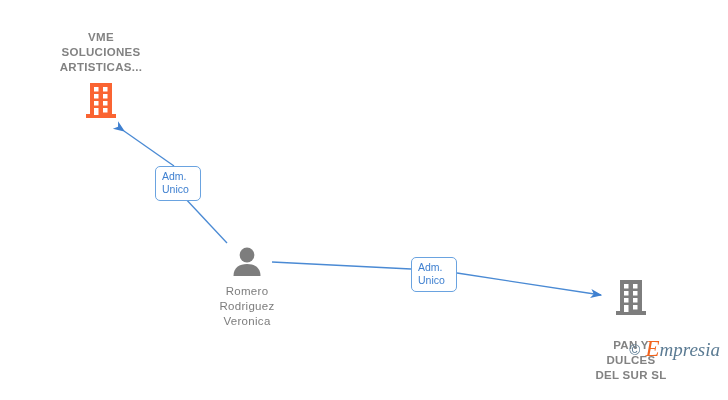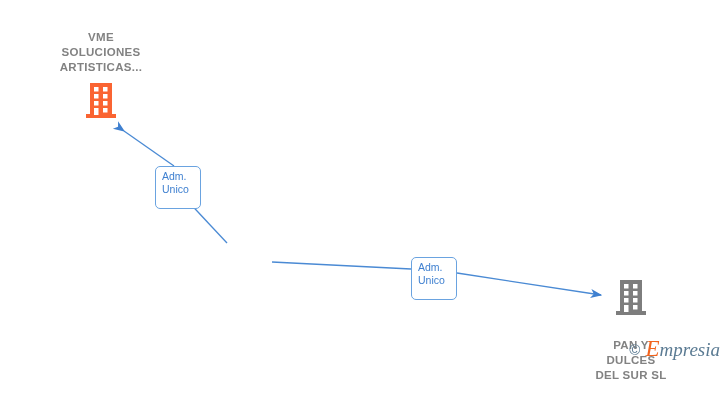--- a/index.html
+++ b/index.html
@@ -84,21 +84,21 @@
 
   
   .edge-label {
     position: absolute;
     border: 1px solid #6aa3e0;
     border-radius: 5px;
     background: #ffffff;
     color: #3f80d0;
     font-size: 10.5px;
     line-height: 13px;
-    padding: 3px 6px 12px 6px;
+    padding: 3px 6px 4px 6px;
     text-align: left;
     white-space: pre-line;
     cursor: pointer;
     box-sizing: border-box;
   }
   #edge-label-1 {
     left: 155px;
     top: 166px;
     width: 46px;
   }
@@ -171,20 +171,29 @@
       <rect x="18" y="6" width="4.5" height="4.5" fill="#ffffff"></rect>
       <rect x="9" y="13" width="4.5" height="4.5" fill="#ffffff"></rect>
       <rect x="18" y="13" width="4.5" height="4.5" fill="#ffffff"></rect>
       <rect x="9" y="20" width="4.5" height="4.5" fill="#ffffff"></rect>
       <rect x="18" y="20" width="4.5" height="4.5" fill="#ffffff"></rect>
       <rect x="9" y="27" width="4.5" height="7" fill="#ffffff"></rect>
       <rect x="18" y="27" width="4.5" height="4.5" fill="#ffffff"></rect>
     </svg>
   </div>
 
+  <div class="node" id="node-person">
+    <svg class="node-icon" width="34" height="34" viewBox="0 0 34 34">
+      <circle cx="17" cy="10" r="7.4" fill="#7d7d7d"></circle>
+      <path d="M3.5,31 C3.5,22.5 9.5,19 17,19 C24.5,19 30.5,22.5 30.5,31 Z" fill="#7d7d7d"></path>
+    </svg>
+    <div class="node-label person">Romero
+Rodriguez
+Veronica</div>
+  </div>
 
   <div class="node" id="node-pan">
     <svg class="node-icon" width="32" height="38" viewBox="0 0 32 38">
       <rect x="5" y="2" width="22" height="32" fill="#7d7d7d"></rect>
       <rect x="1" y="33" width="30" height="4" fill="#7d7d7d"></rect>
       <rect x="9" y="6" width="4.5" height="4.5" fill="#ffffff"></rect>
       <rect x="18" y="6" width="4.5" height="4.5" fill="#ffffff"></rect>
       <rect x="9" y="13" width="4.5" height="4.5" fill="#ffffff"></rect>
       <rect x="18" y="13" width="4.5" height="4.5" fill="#ffffff"></rect>
       <rect x="9" y="20" width="4.5" height="4.5" fill="#ffffff"></rect>

